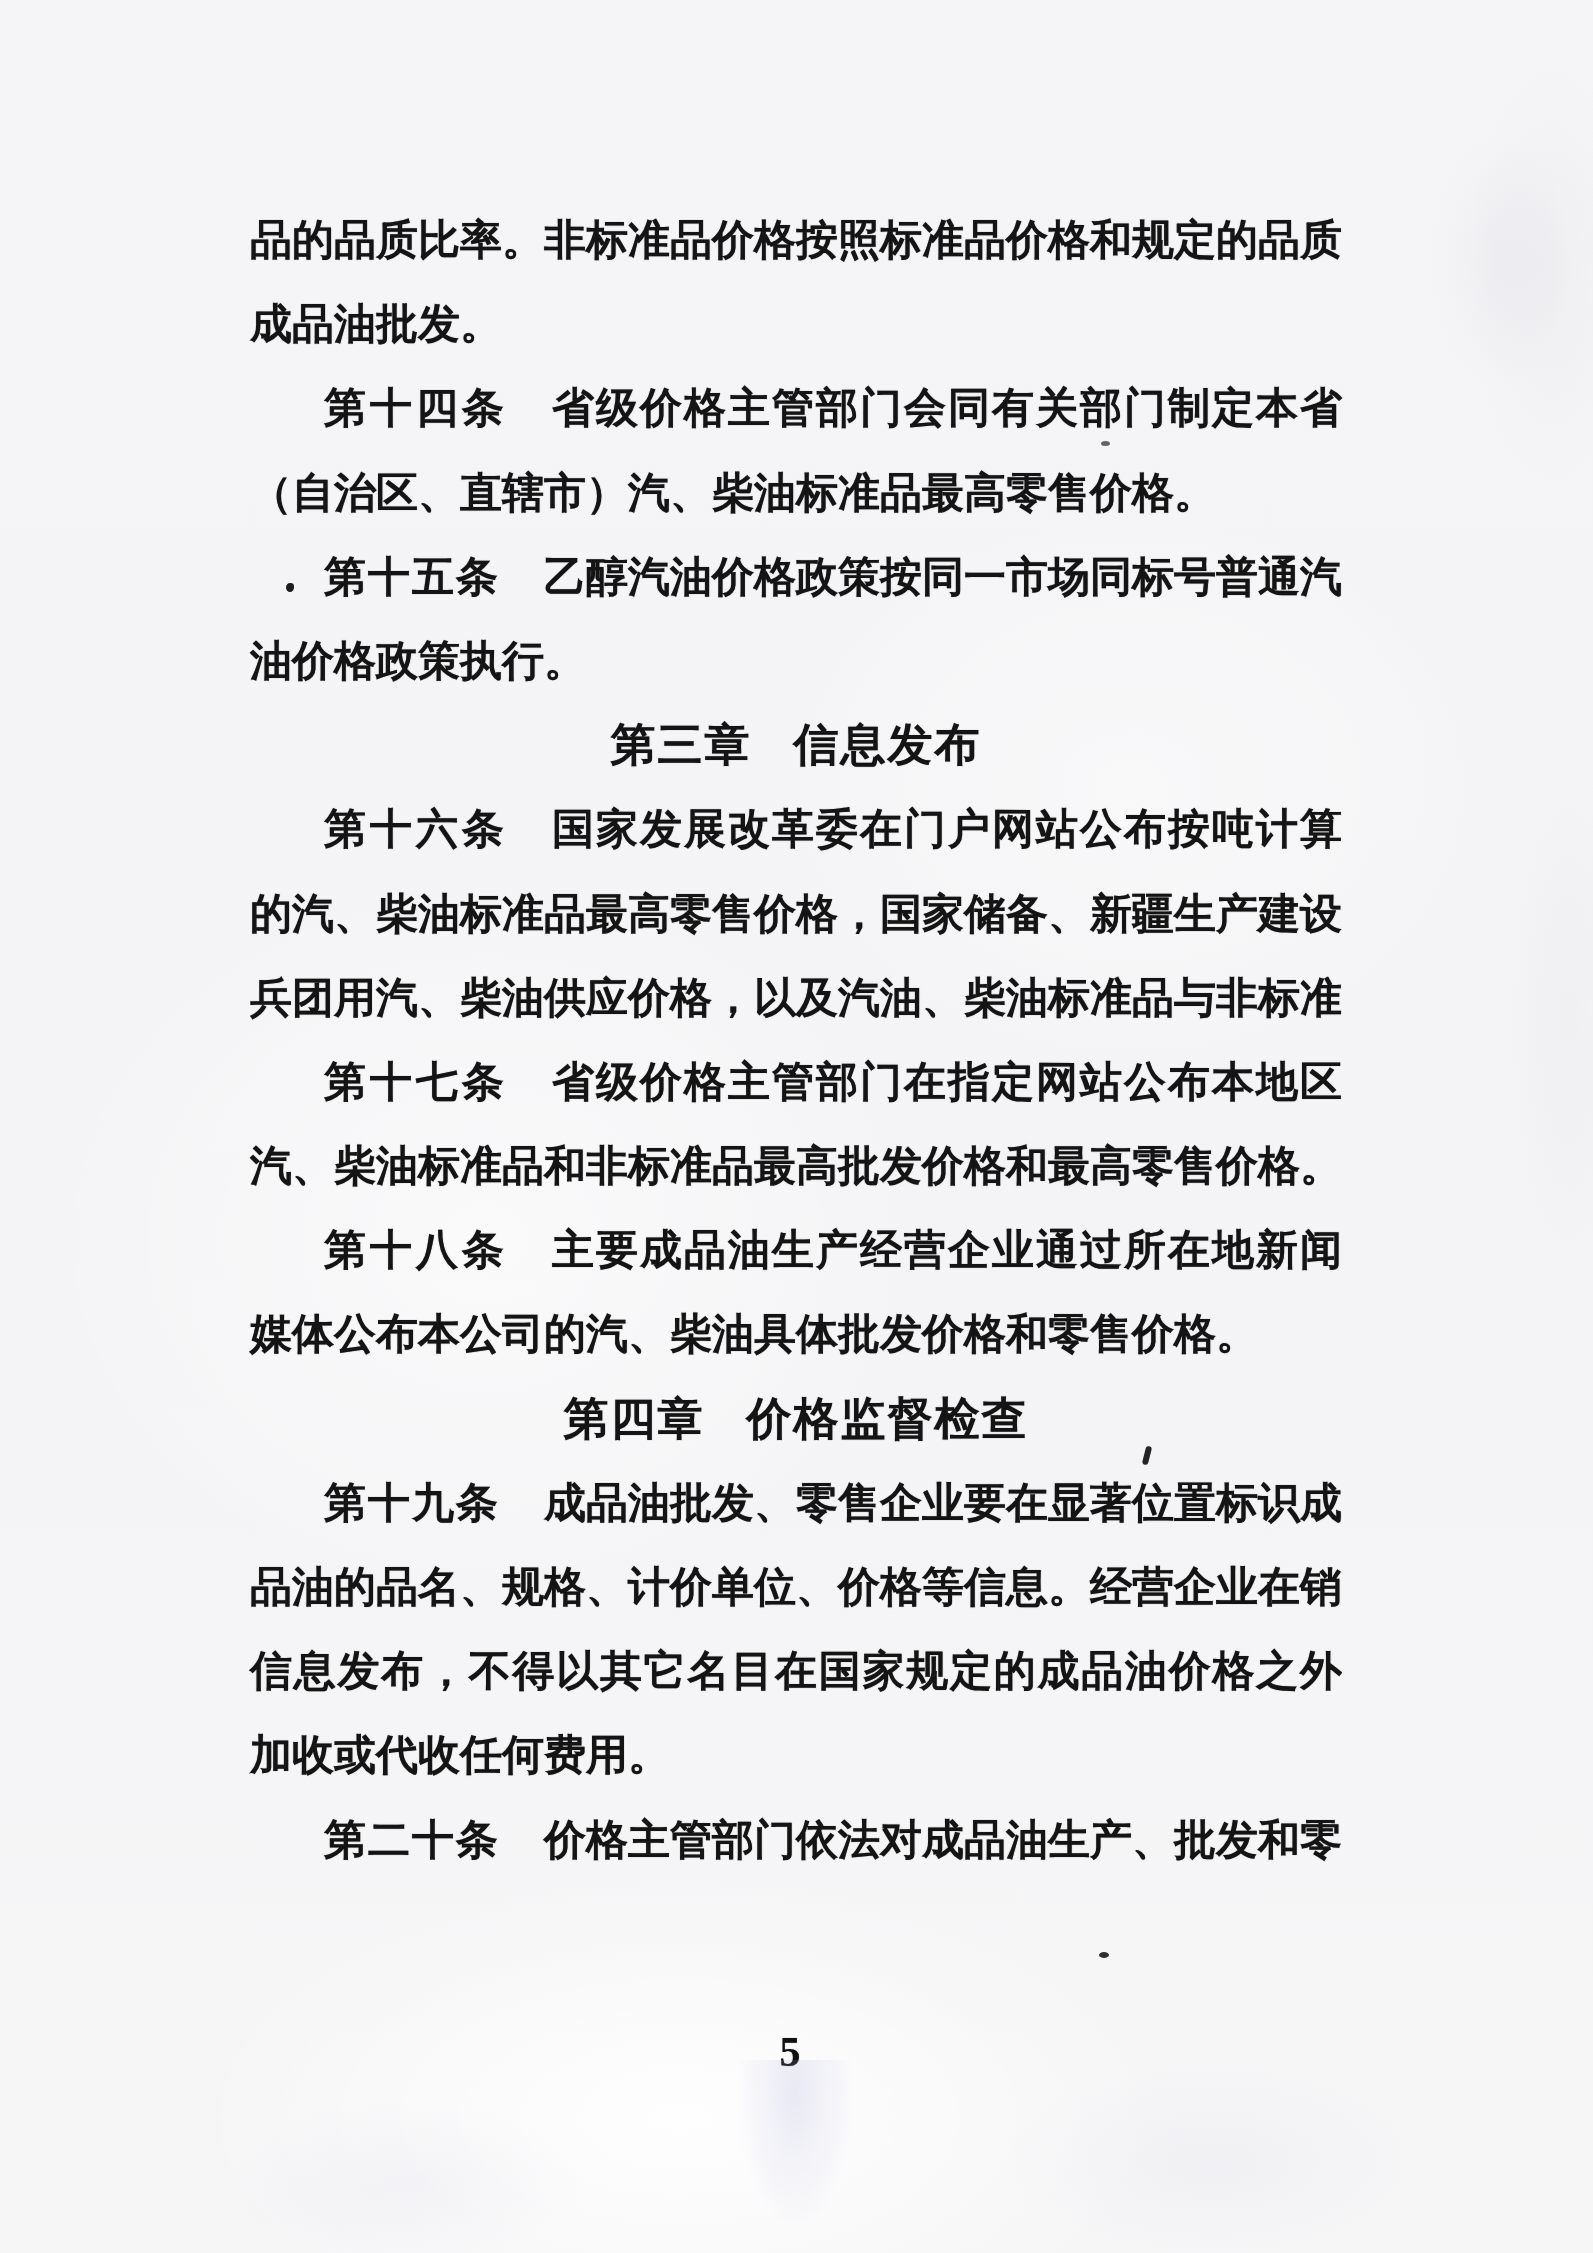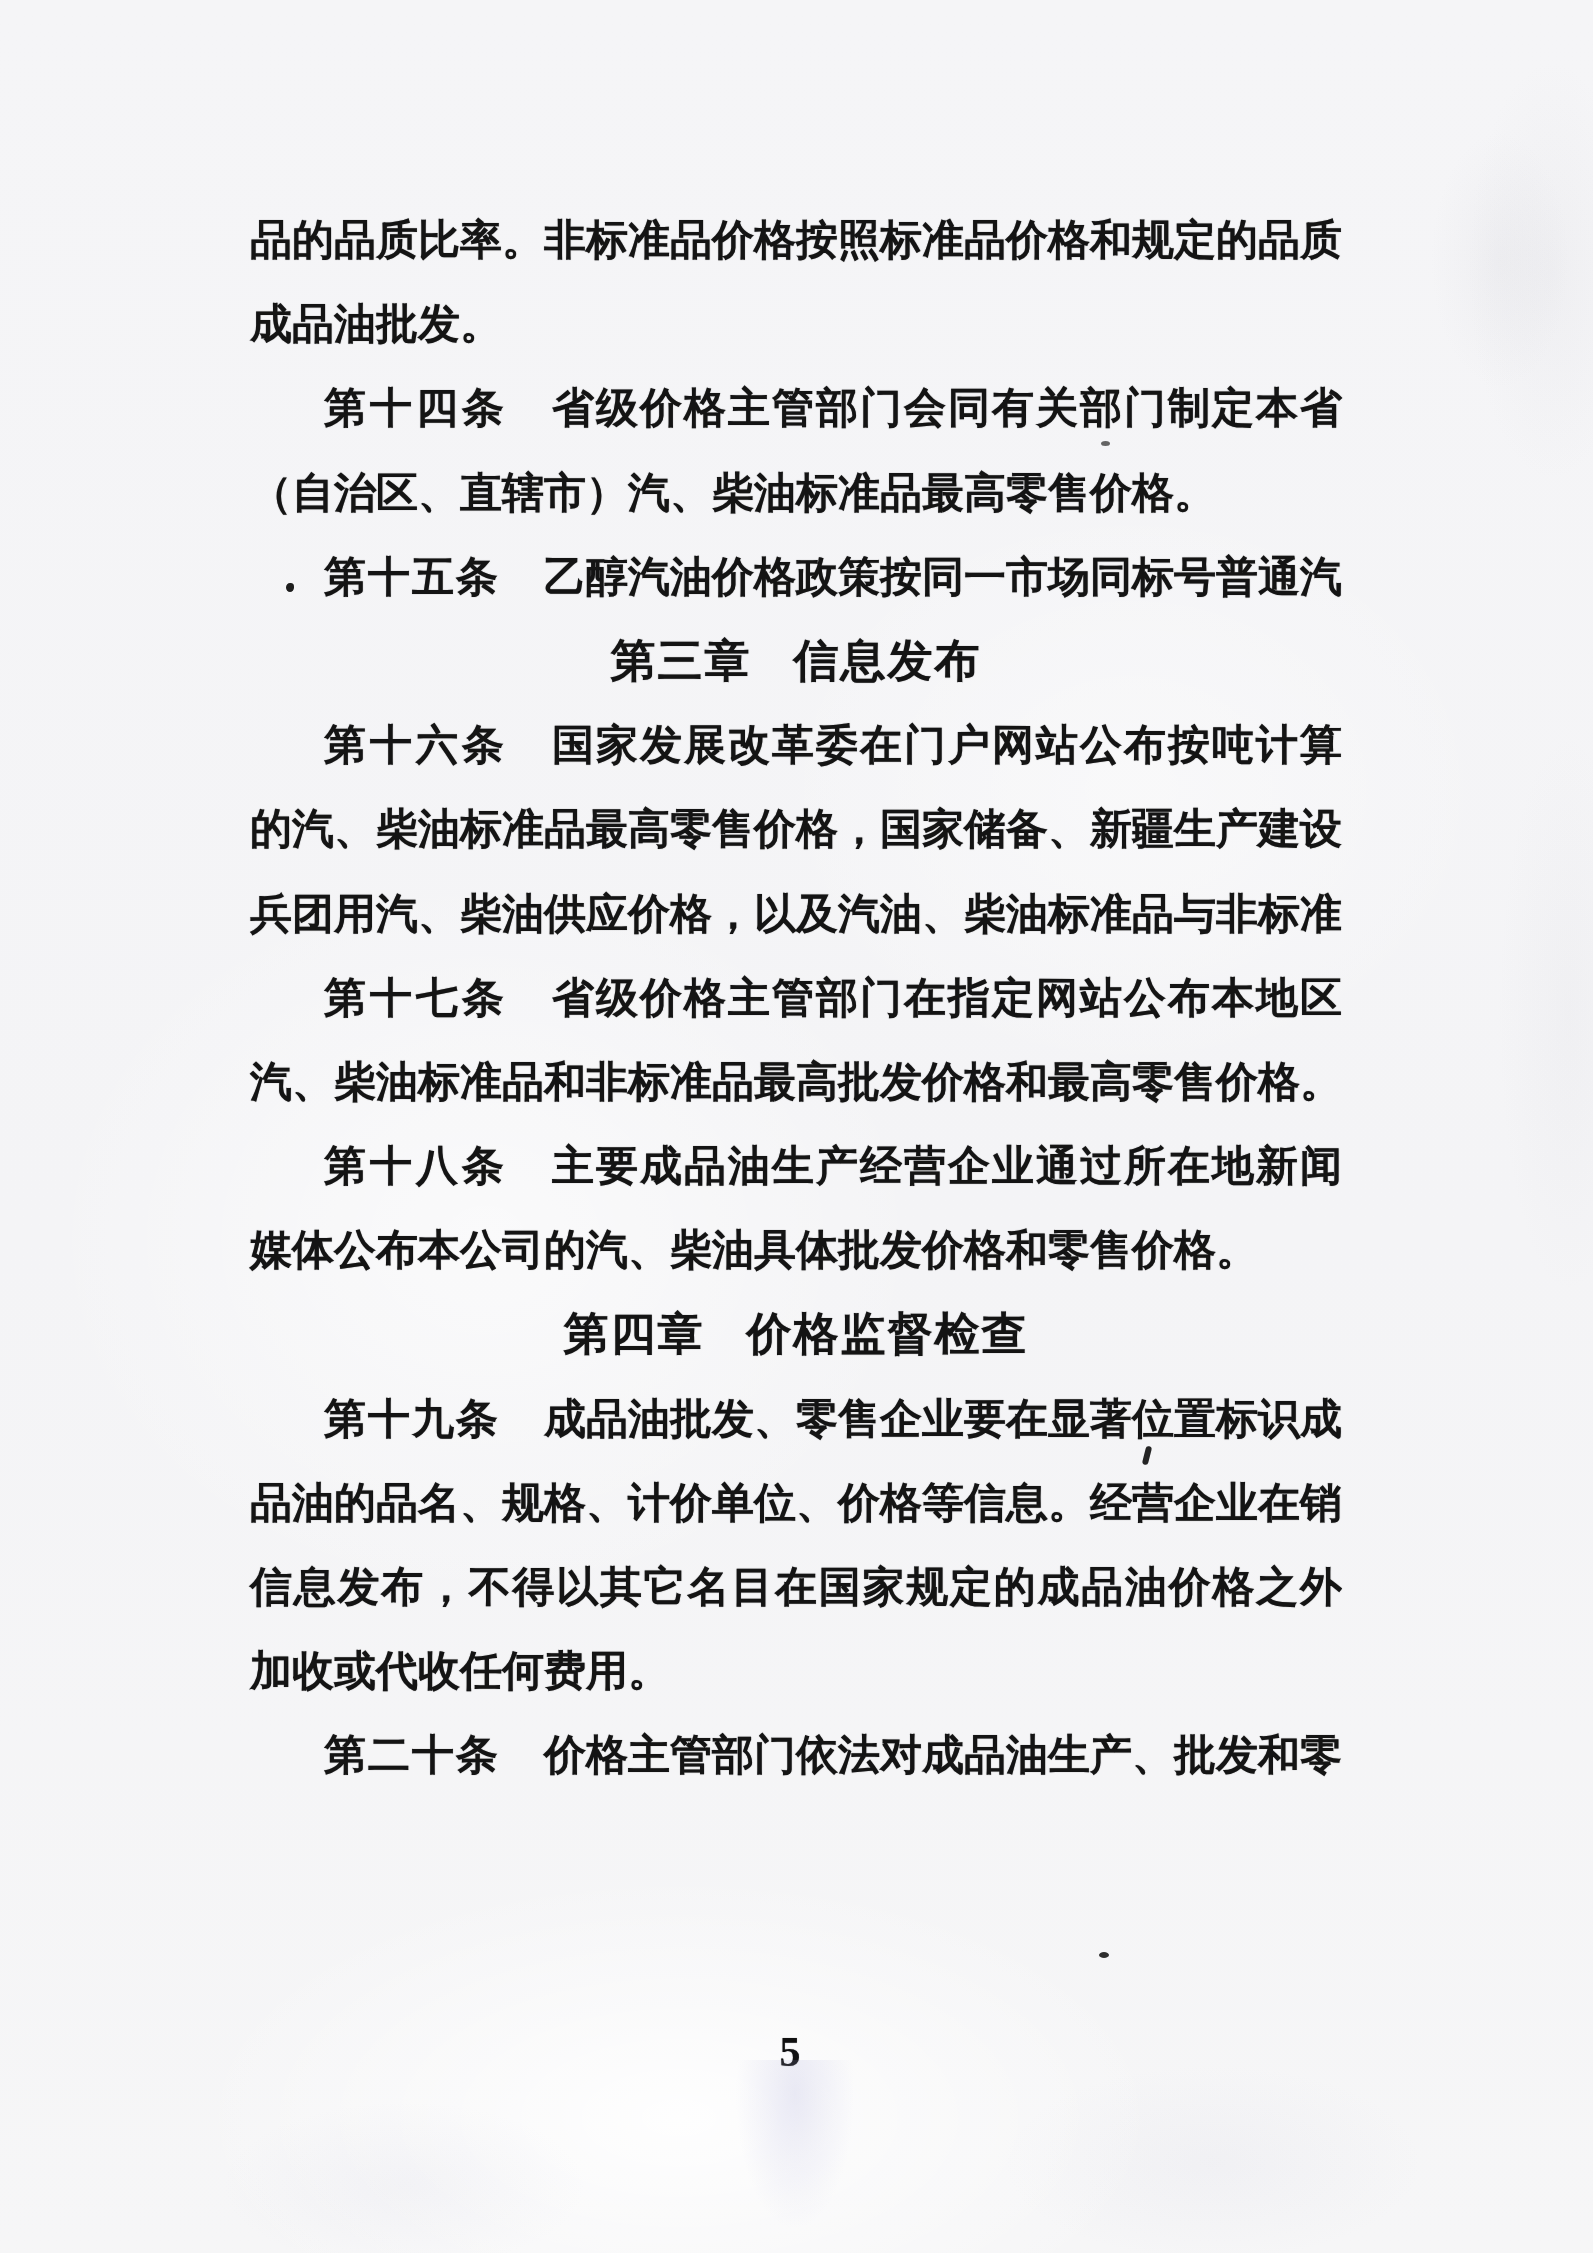--- a/index.html
+++ b/index.html
@@ -123,20 +123,21 @@
 
 <div class="page">
   <div class="grain"></div>
 
   <div class="doc">
     <div class="line fill"><span class="t">品的品质比率。非标准品价格按照标准品价格和规定的品质</span></div>
     <div class="line"><span class="t">成品油批发。</span></div>
     <div class="line art fill"><span class="head">第十四条</span><span class="t">省级价格主管部门会同有关部门制定本省</span></div>
     <div class="line"><span class="t">（自治区、直辖市）汽、柴油标准品最高零售价格。</span></div>
     <div class="line art fill"><span class="head">第十五条</span><span class="t">乙醇汽油价格政策按同一市场同标号普通汽</span></div>
+    <div class="line"><span class="t">油价格政策执行。</span></div>
     <div class="line chapter"><span class="head">第三章</span><span class="t">信息发布</span></div>
     <div class="line art fill"><span class="head">第十六条</span><span class="t">国家发展改革委在门户网站公布按吨计算</span></div>
     <div class="line fill"><span class="t">的汽、柴油标准品最高零售价格，国家储备、新疆生产建设</span></div>
     <div class="line fill"><span class="t">兵团用汽、柴油供应价格，以及汽油、柴油标准品与非标准</span></div>
     <div class="line art fill"><span class="head">第十七条</span><span class="t">省级价格主管部门在指定网站公布本地区</span></div>
     <div class="line fill"><span class="t">汽、柴油标准品和非标准品最高批发价格和最高零售价格。</span></div>
     <div class="line art fill"><span class="head">第十八条</span><span class="t">主要成品油生产经营企业通过所在地新闻</span></div>
     <div class="line"><span class="t">媒体公布本公司的汽、柴油具体批发价格和零售价格。</span></div>
     <div class="line chapter"><span class="head">第四章</span><span class="t">价格监督检查</span></div>
     <div class="line art fill"><span class="head">第十九条</span><span class="t">成品油批发、零售企业要在显著位置标识成</span></div>

